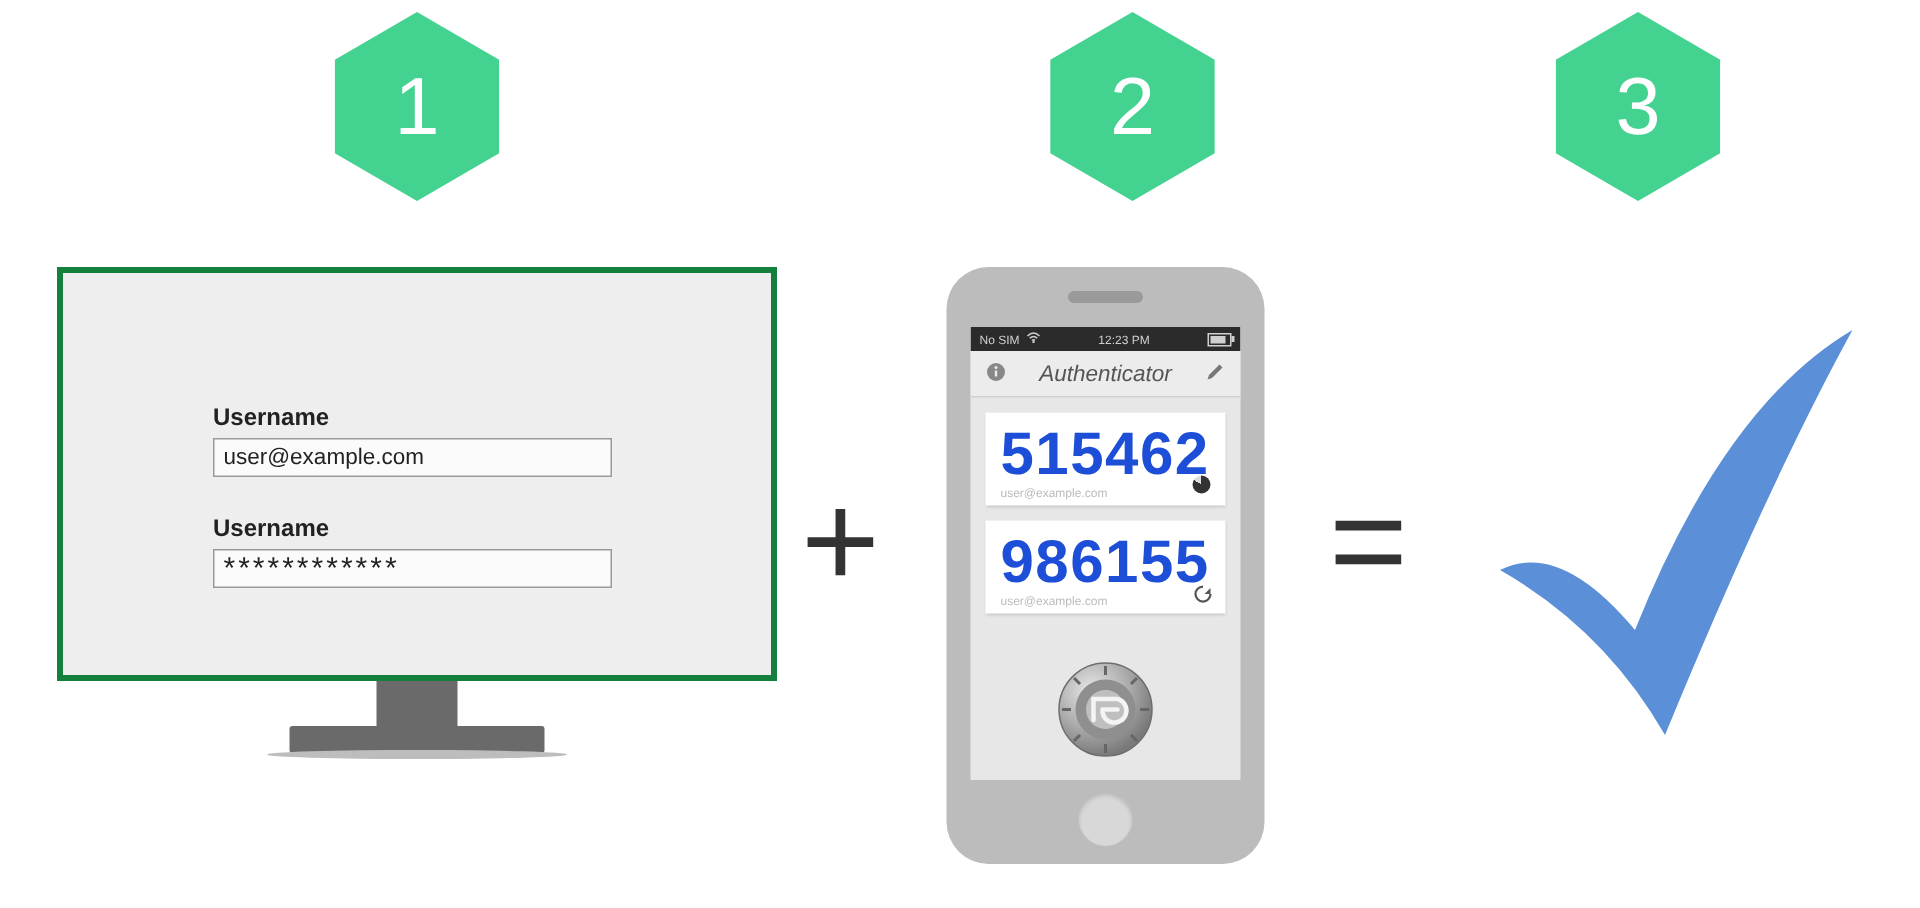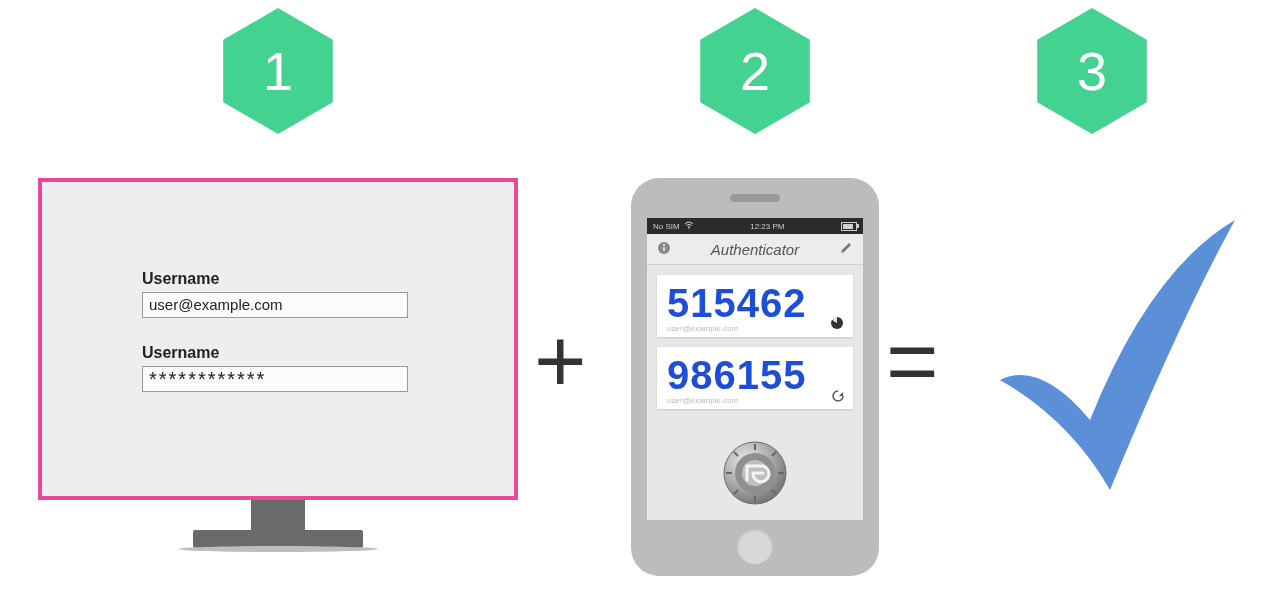--- a/index.html
+++ b/index.html
@@ -49,22 +49,22 @@
 
   
   .monitor {
     position: absolute;
     left: 38px;
     top: 178px;
     width: 480px;
   }
   .monitor-body {
     width: 480px;
-    height: 322px;
-    border: 4px solid #ec4899;
+    height: 276px;
+    border: 4px solid #15803d;
     background: #eeeeee;
     box-sizing: border-box;
     position: relative;
   }
   .monitor-neck {
     width: 54px;
     height: 30px;
     background: #6a6a6a;
     margin: 0 auto;
   }
@@ -111,21 +111,21 @@
     font-size: 20px;
     letter-spacing: 2px;
     line-height: 24px;
   }
 
   
   .phone {
     position: absolute;
     left: 631px;
     top: 178px;
-    width: 248px;
+    width: 212px;
     height: 398px;
     background: #bcbcbc;
     border-radius: 28px;
     box-sizing: border-box;
   }
   .phone-speaker {
     position: absolute;
     top: 16px;
     left: 50%;
     transform: translateX(-50%);

